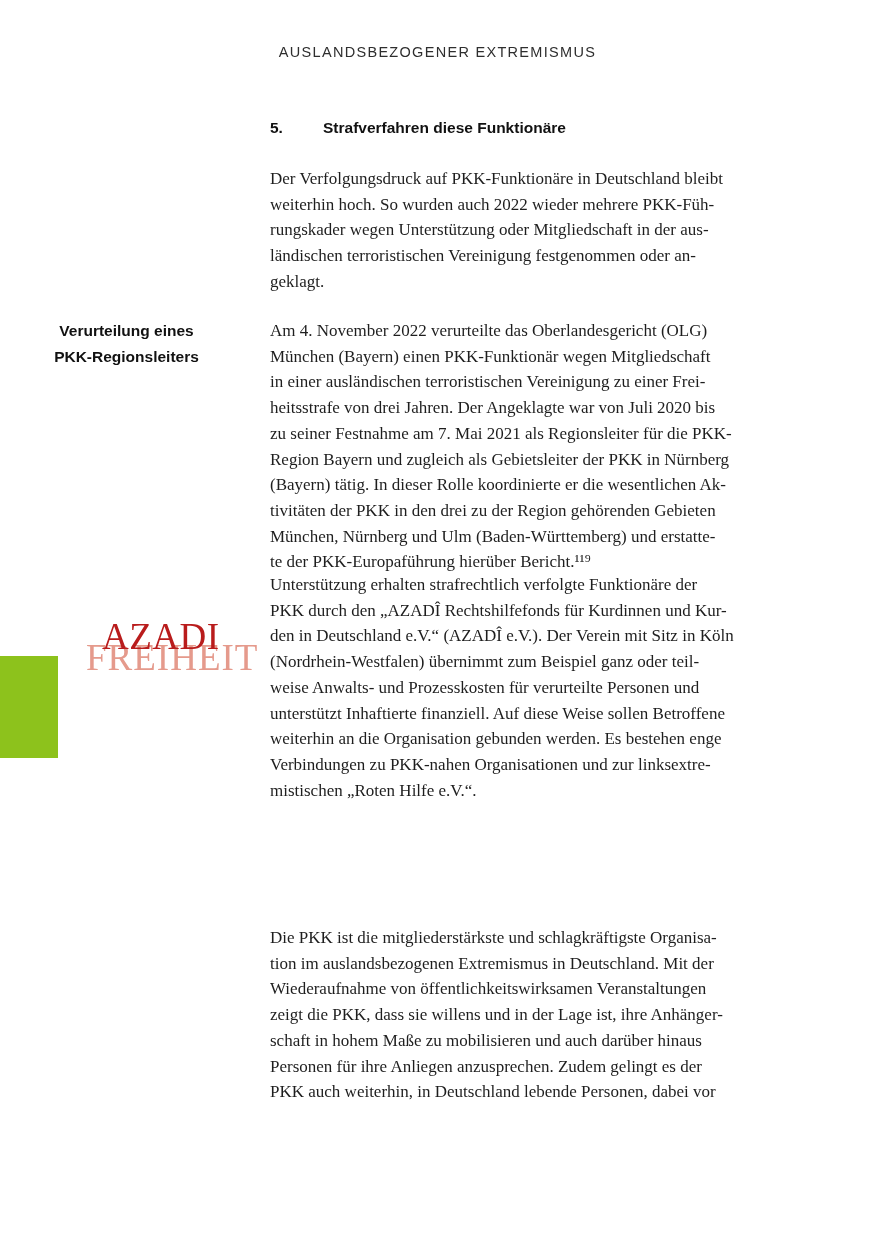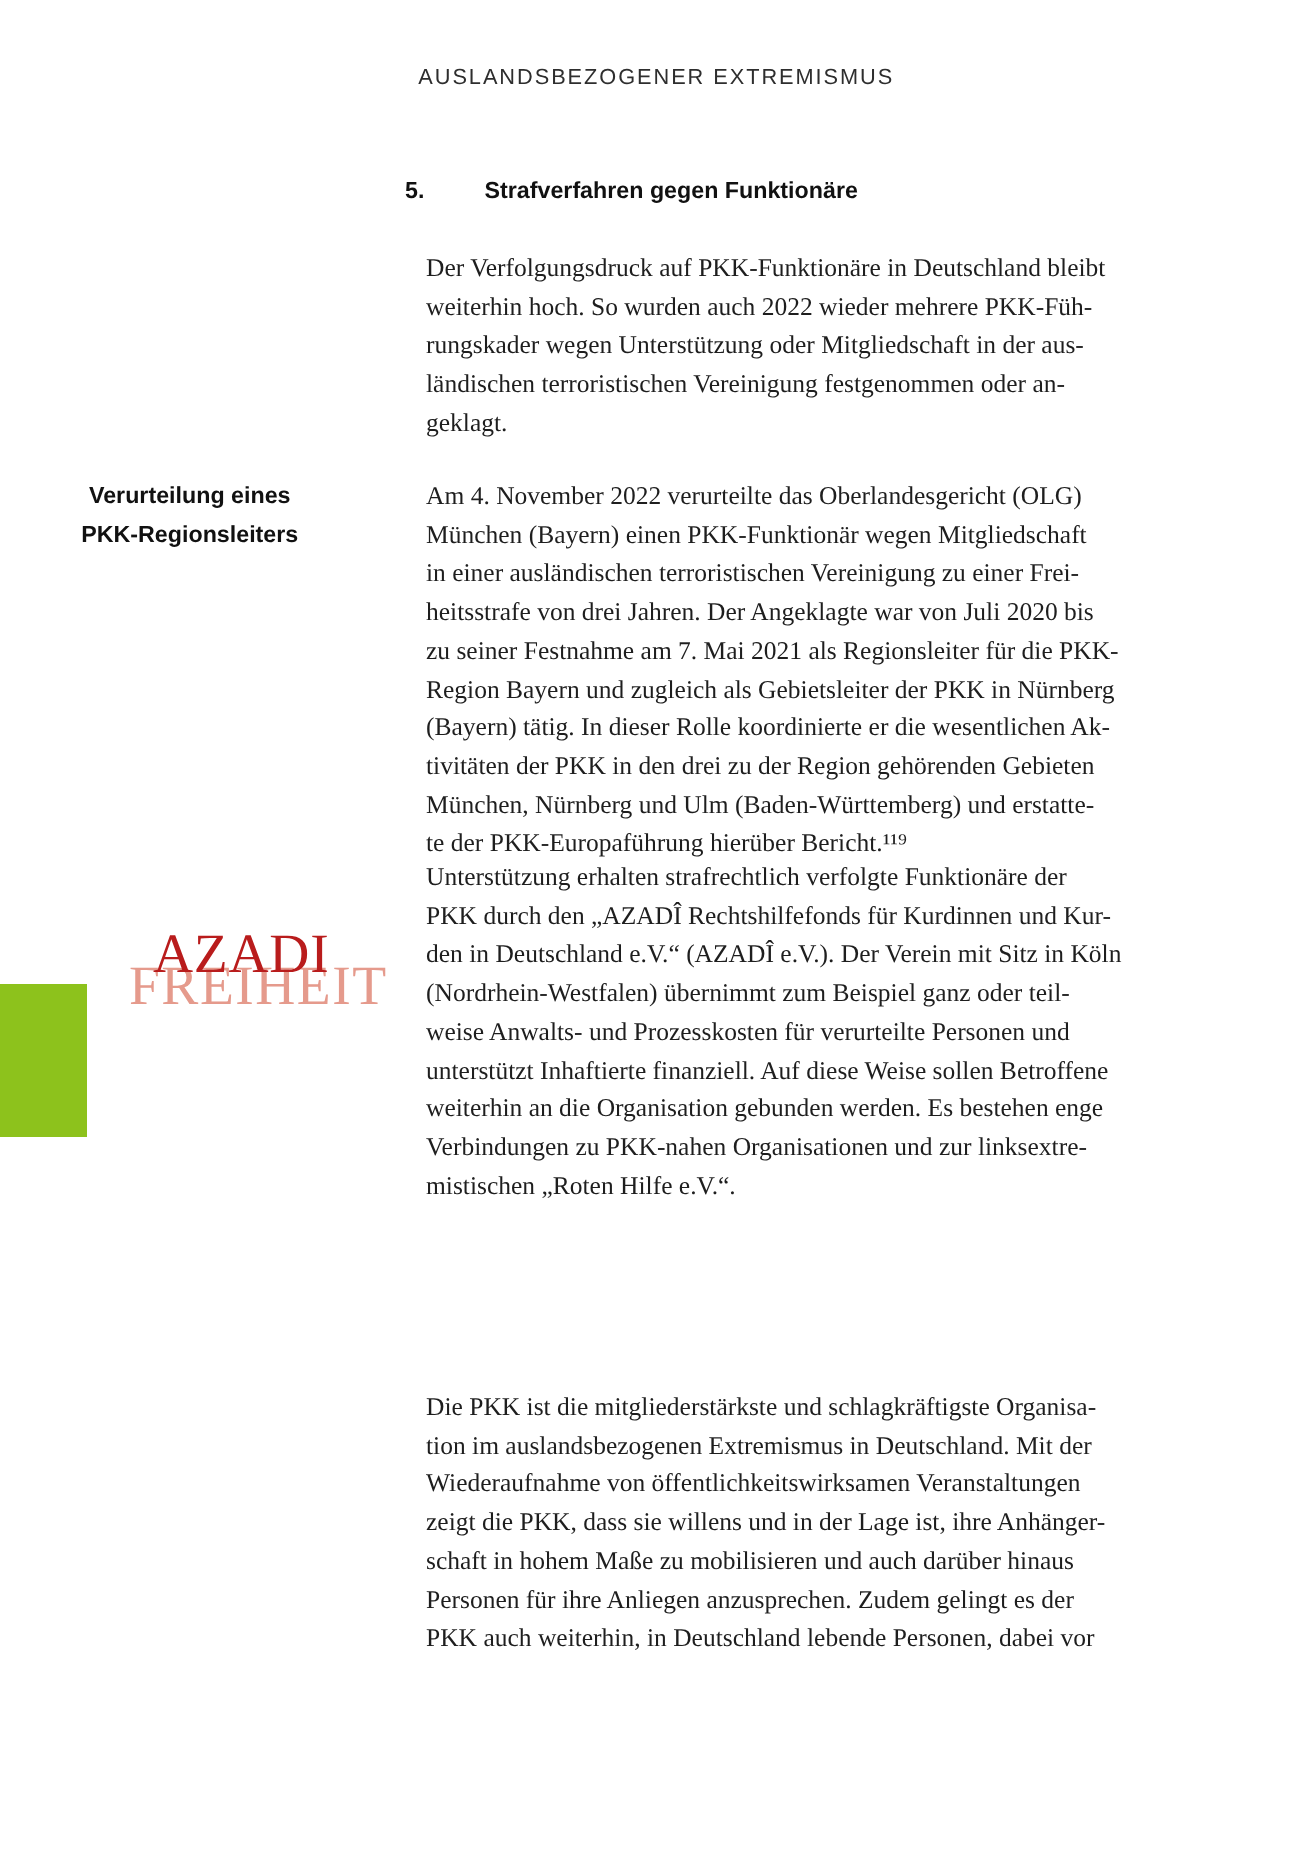--- a/index.html
+++ b/index.html
@@ -21,21 +21,20 @@
     position:absolute;left:270px;width:490px;
     font-family:"Liberation Sans","DejaVu Sans",sans-serif;
     font-weight:bold;font-size:15.5px;color:#111;
   }
   .section-heading .num{display:inline-block;width:53px;}
   .para{
     position:absolute;left:270px;width:490px;
     font-size:17px;line-height:25.7px;
     white-space:pre-line;
     text-align:left;
-    margin-left:14px;
   }
   .margin-label{
     position:absolute;left:0;width:253px;
     text-align:center;
     font-family:"Liberation Sans","DejaVu Sans",sans-serif;
     font-weight:bold;font-size:15.5px;line-height:26px;color:#111;
     white-space:pre-line;
   }
   .logo{position:absolute;left:86px;top:618px;width:172px;height:66px;}
   .logo .azadi{
@@ -70,21 +69,21 @@
   }
 </style>
 </head>
 <body>
 
 <div class="page">
 
   <div class="running-header">AUSLANDSBEZOGENER EXTREMISMUS</div>
 
   <div class="section-heading" style="top:119px">
-    <span class="num">5.</span><span>Strafverfahren gegen Funktionäre</span>
+    <span class="num">5.</span><span>Strafverfahren diese Funktionäre</span>
   </div>
 
   <div class="para" style="top:166px">Der Verfolgungsdruck auf PKK-Funktionäre in Deutschland bleibt
 weiterhin hoch. So wurden auch 2022 wieder mehrere PKK-Füh-
 rungskader wegen Unterstützung oder Mitgliedschaft in der aus-
 ländischen terroristischen Vereinigung festgenommen oder an-
 geklagt.</div>
 
   <div class="margin-label" style="top:318px">Verurteilung eines
 PKK-Regionsleiters</div>

